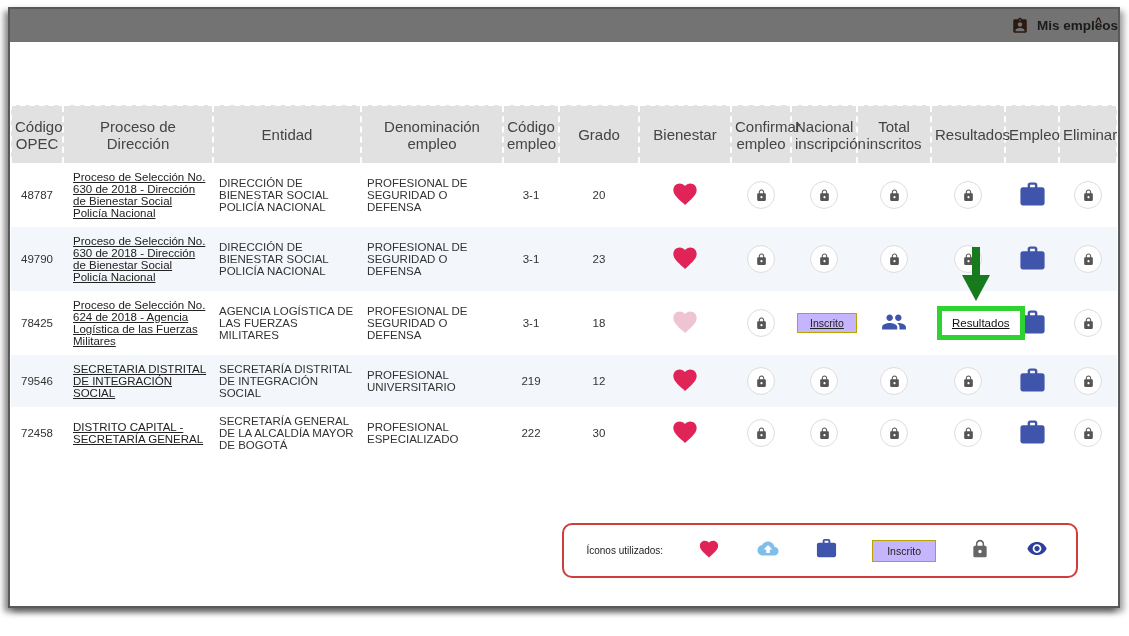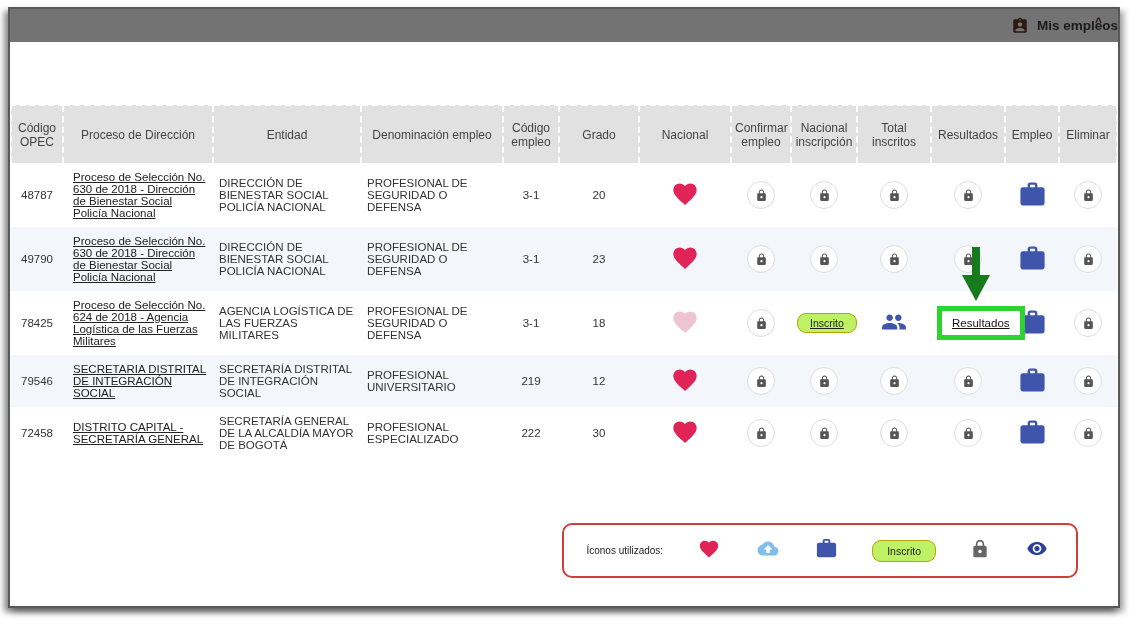--- a/index.html
+++ b/index.html
@@ -13,38 +13,38 @@
 
   
   .titlebar { height:33px; background:#737373; display:flex; align-items:center; justify-content:flex-end; position:relative; }
   .titlebar .badge-icon { width:18px; height:18px; margin-right:8px; }
   .titlebar .title { font-size:13.5px; font-weight:700; color:#1b1b1b; }
   .collapse-btn { position:absolute; right:16px; top:6px; font-size:12px; font-weight:700; color:#2a1208; cursor:pointer; }
 
   
   .jobs-table { width:100%; border-collapse:collapse; table-layout:fixed; margin-top:62px; }
   .jobs-table thead th {
-    background:#e1e1e1; color:#444; font-weight:400; font-size:12px;
+    background:#e1e1e1; color:#444; font-weight:400; font-size:15px;
     height:58px; vertical-align:middle; text-align:center; padding:4px 3px;
     border-left:2px dashed #fff; border-top:2px dashed #fff;
   }
   .jobs-table thead th:last-child { border-right:2px dashed #fff; }
   .jobs-table td { font-size:11.5px; vertical-align:middle; padding:8px 6px; text-align:center; }
   .jobs-table td.al { text-align:left; }
   .jobs-table tr.alt td { background:#f3f6fa; }
   .jobs-table a.cell-link { color:#222; text-decoration:underline;margin-top:40px; }
   .jobs-table td.proceso { padding-left:10px; }
 
   .icon-btn { display:inline-flex; align-items:center; justify-content:center; cursor:pointer; }
   .lock-circle {
     width:28px; height:28px; border-radius:50%; background:#fff;
     border:1px solid #ddd; display:inline-flex; align-items:center; justify-content:center;
   }
   .pill {
-    display:inline-block; background:#bef264; border:1px solid #b9a400; border-radius:9px;
+    display:inline-block; background:#c4b5fd; border:1px solid #b9a400; border-radius:0;
     padding:3px 12px; font-size:10.5px; color:#222; text-decoration:underline; cursor:pointer;text-align:center;
   }
 
   
   .res-anchor { position:relative; display:inline-block; }
   .green-box { display:inline-block; border:5px solid #2fd32f; background:#fff; padding:6px 10px; }
   .green-box a { color:#111; font-size:11.5px; text-decoration:underline; }
   .green-arrow { position:absolute; left:44%; bottom:calc(100% + 3px); transform:translateX(-50%); }
 
   
@@ -106,21 +106,21 @@
         <col style="width:58px">
     </colgroup>
     <thead>
       <tr>
         <th>Código OPEC</th>
         <th>Proceso de Dirección</th>
         <th>Entidad</th>
         <th>Denominación empleo</th>
         <th>Código empleo</th>
         <th>Grado</th>
-        <th>Nacional</th>
+        <th>Bienestar</th>
         <th>Confirmar empleo</th>
         <th>Nacional inscripción</th>
         <th>Total inscritos</th>
         <th>Resultados</th>
         <th>Empleo</th>
         <th>Eliminar</th>
       </tr>
     </thead>
     <tbody>
 

